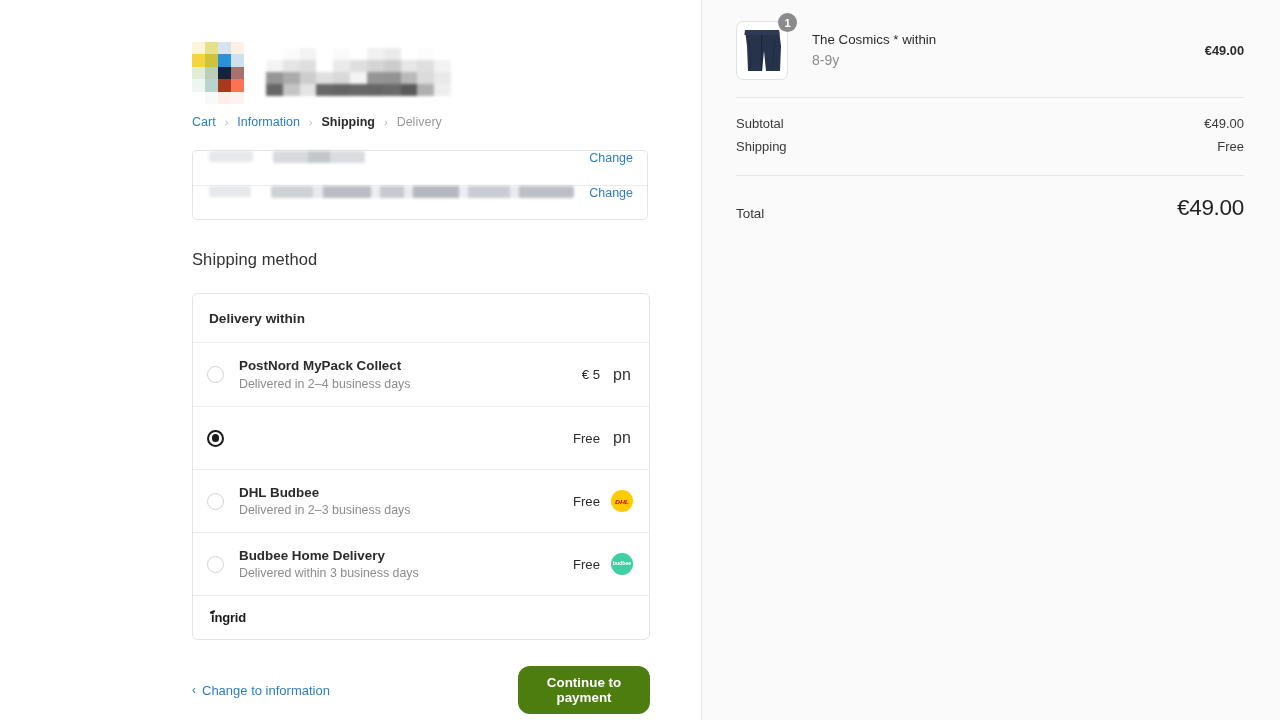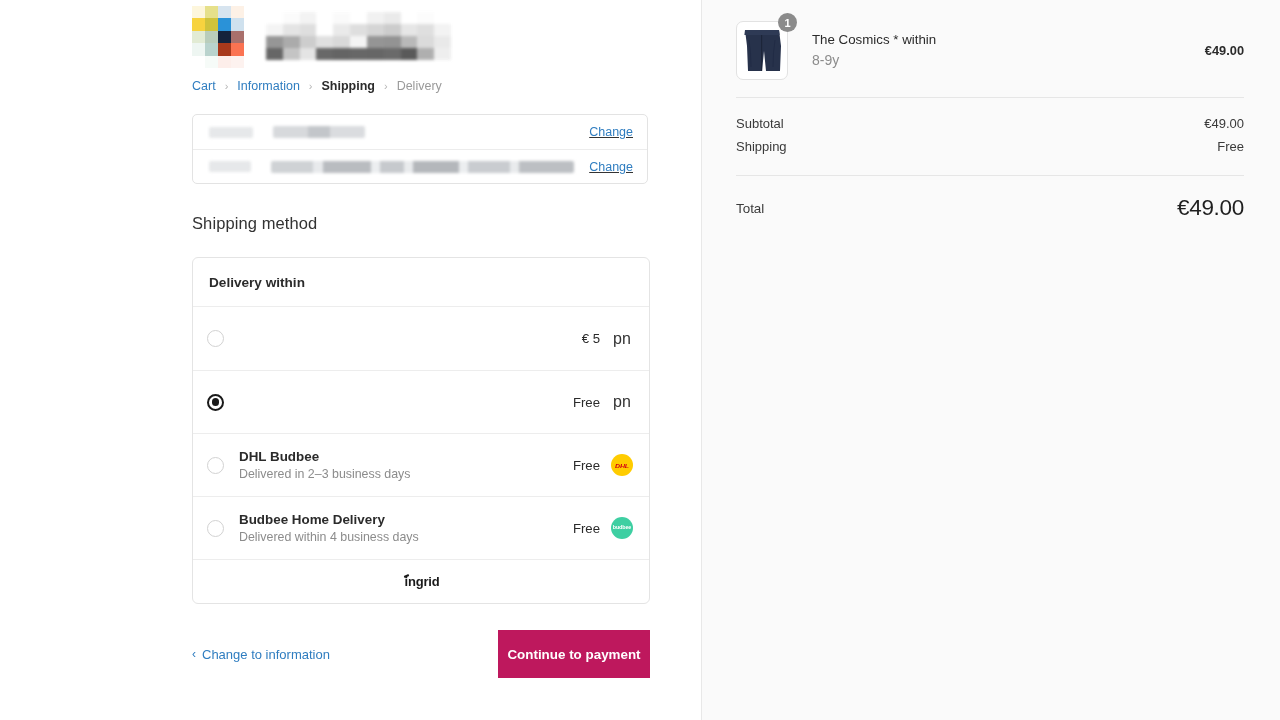--- a/index.html
+++ b/index.html
@@ -20,21 +20,21 @@
   .page { position: relative; width: 1280px; height: 720px; display: flex; }
 
   
   .left-pane {
     width: 701px;
     height: 720px;
     background: #ffffff;
     position: relative;
   }
 
-  .left-inner { padding: 0 0 0 192px; }
+  .left-inner { padding: 0 0 0 192px; margin-top: 36px; }
 
   
   .brand-row {
     display: flex;
     align-items: flex-start;
     gap: 22px;
     padding-top: 6px;
     height: 66px;
   }
   .brand-mark {
@@ -77,24 +77,22 @@
   
   .address-card {
     margin-top: 18px;
     width: 456px;
     border: 1px solid #e3e3e3;
     border-radius: 5px;
     background: #fff;
   }
   .address-row {
     display: flex;
-    align-items: center;
     height: 34px;
     padding: 0 14px 0 16px;
-    text-decoration: underline;
   }
   .address-row + .address-row { border-top: 1px solid #ececec; }
   .addr-label {
     height: 11px;
     border-radius: 2px;
     background: #e6e8ea;
     filter: blur(1.5px);
     flex: 0 0 auto;
   }
   .addr-value {
@@ -203,21 +201,21 @@
   .carrier-budbee span {
     color: #fff; font-size: 5.4px; font-weight: 700; line-height: 1;
     letter-spacing: -.1px;
   }
 
   .delivery-foot {
     height: 44px;
     border-top: 1px solid #ededed;
     display: flex;
     align-items: center;
-    justify-content: center;
+    justify-content: flex-start;
     padding: 0 16px;
   }
   .ingrid-logo {
     font-size: 13px;
     font-weight: 700;
     color: #1a1a1a;
     letter-spacing: -.2px;
     position: relative;
     padding-left: 2px;
   }
@@ -242,28 +240,28 @@
     align-items: center;
     gap: 6px;
     color: #2f7dc0;
     font-size: 13px;
     cursor: pointer;
   }
   .return-chevron { font-size: 12px; line-height: 1; }
 
   .pay-btn {
     margin-left: auto;
-    background: #be185d;
+    background: #4d7c0f;
     color: #fff;
     font-family: "Liberation Sans", sans-serif;
     font-size: 13.4px;
     font-weight: 700;
     border: none;
-    border-radius: 0;
-    width: 152px;
+    border-radius: 12px;
+    width: 132px;
     height: 48px;
     cursor: pointer;
   }
 
   
   .right-pane {
     width: 579px;
     height: 720px;
     background: #FAFAFA;
     border-left: 1px solid #e8e8e8;
@@ -316,21 +314,21 @@
     font-size: 13px;
     color: #3a3a3a;
   }
   .total-row .val { margin-left: auto; }
   .total-row.sub .val { font-weight: 400; }
 
   .rule.mid { margin-top: 17px; }
 
   .grand {
     display: flex;
-    align-items: center;
+    align-items: flex-end;
     padding-top: 19px;
   }
   .grand-label { font-size: 13.4px; color: #3a3a3a; }
   .grand-value {
     margin-left: auto;
     font-size: 22.5px;
     color: #1f1f1f;
     letter-spacing: -.3px;
   }
 </style>
@@ -436,20 +434,24 @@
         </div>
       </div>
 
       <div class="section-title">Shipping method</div>
 
       <div class="delivery-card">
         <div class="delivery-head">Delivery within</div>
         <div class="opt-list" id="opt-list">
             <div class="opt">
               <div class="radio"></div>
+              <div class="opt-text">
+                <span class="opt-name">PostNord MyPack Collect</span>
+                <span class="opt-eta">Delivered in 2–4 business days</span>
+              </div>
               <span class="opt-price">€ 5</span>
               <span class="carrier carrier-postnord">
                 <span>pn</span>
               </span>
             </div>
             <div class="opt">
               <div class="radio checked"></div>
               <span class="opt-price">Free</span>
               <span class="carrier carrier-postnord">
                 <span>pn</span>
@@ -463,21 +465,21 @@
               </div>
               <span class="opt-price">Free</span>
               <span class="carrier carrier-dhl">
                 <span>DHL</span>
               </span>
             </div>
             <div class="opt">
               <div class="radio"></div>
               <div class="opt-text">
                 <span class="opt-name">Budbee Home Delivery</span>
-                <span class="opt-eta">Delivered within 4 business days</span>
+                <span class="opt-eta">Delivered within 3 business days</span>
               </div>
               <span class="opt-price">Free</span>
               <span class="carrier carrier-budbee">
                 <span>budbee</span>
               </span>
             </div>
           </div>
         <div class="delivery-foot">
           <span class="ingrid-logo">ingrid</span>
         </div>

